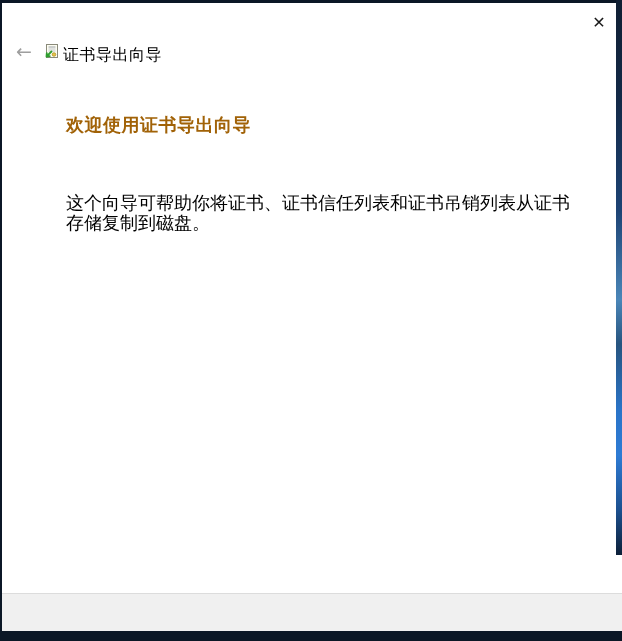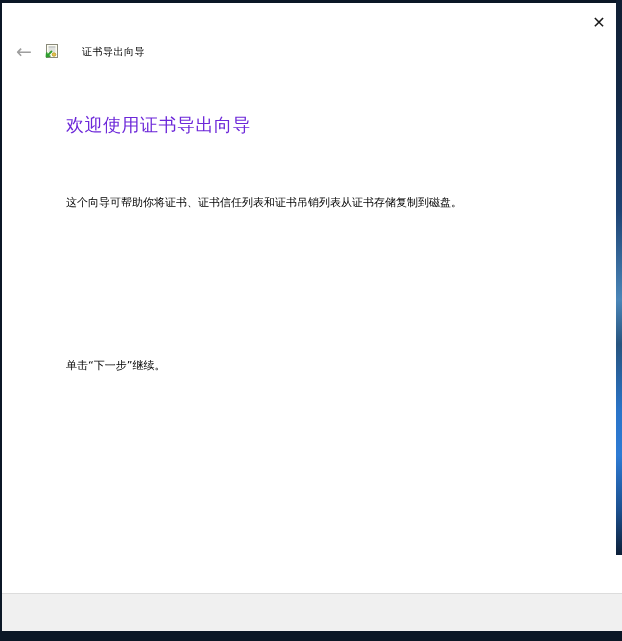--- a/index.html
+++ b/index.html
@@ -70,38 +70,37 @@
     text-align: center;
   }
   .wizard-icon {
     position: absolute;
     left: 40px; top: 40px;
     width: 17px; height: 17px;
   }
   .wizard-title {
     position: absolute;
     left: 61px; top: 42px;
-    font-size: 10px;
+    font-size: 16px;
     color: #000000;
     letter-spacing: 0.5px;
-    margin-left: 19px;
   }
   .heading {
     position: absolute;
     left: 64px; top: 110px;
     font-size: 18px;
-    font-weight: normal;
-    color: #6d28d9;
+    font-weight: bold;
+    color: #a16207;
     letter-spacing: 0.5px;
   }
   .para {
     position: absolute;
     left: 64px;
     width: 516px;
-    font-size: 11px;
+    font-size: 18px;
     line-height: 20px;
     color: #000000;
   }
   .para-1 { top: 190px; }
   .para-2 { top: 256px; }
   .para-3 { top: 353px; }
 </style>
 </head>
 <body>
 
@@ -125,19 +124,18 @@
       <span class="wizard-title">证书导出向导</span>
 
       <div class="close-btn">
         <span>✕</span>
       </div>
     </div>
 
     <div class="heading">欢迎使用证书导出向导</div>
 
     <div class="para para-1">这个向导可帮助你将证书、证书信任列表和证书吊销列表从证书存储复制到磁盘。</div>
-    <div class="para para-3">单击“下一步”继续。</div>
   </div>
 
   <div class="dialog-footer"></div>
 </div>
 
 <div class="desktop-sliver"></div>
 
 </body></html>

